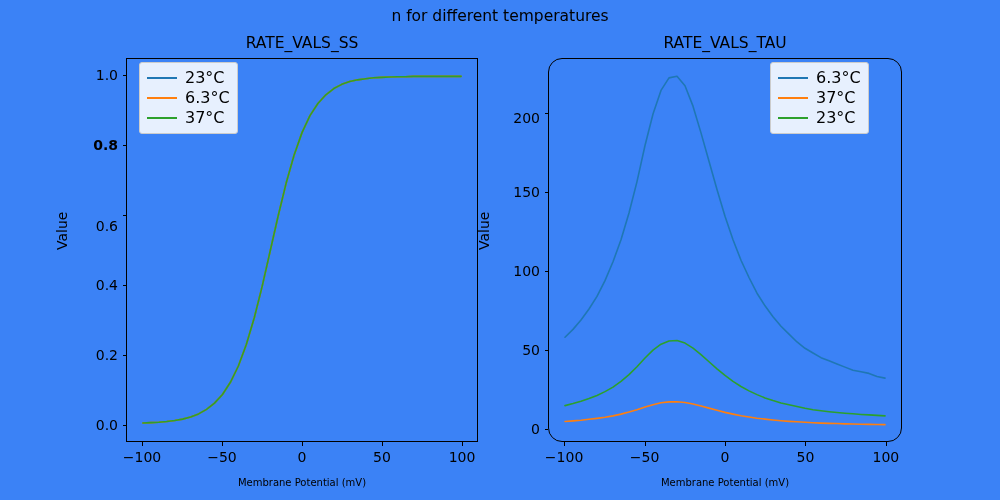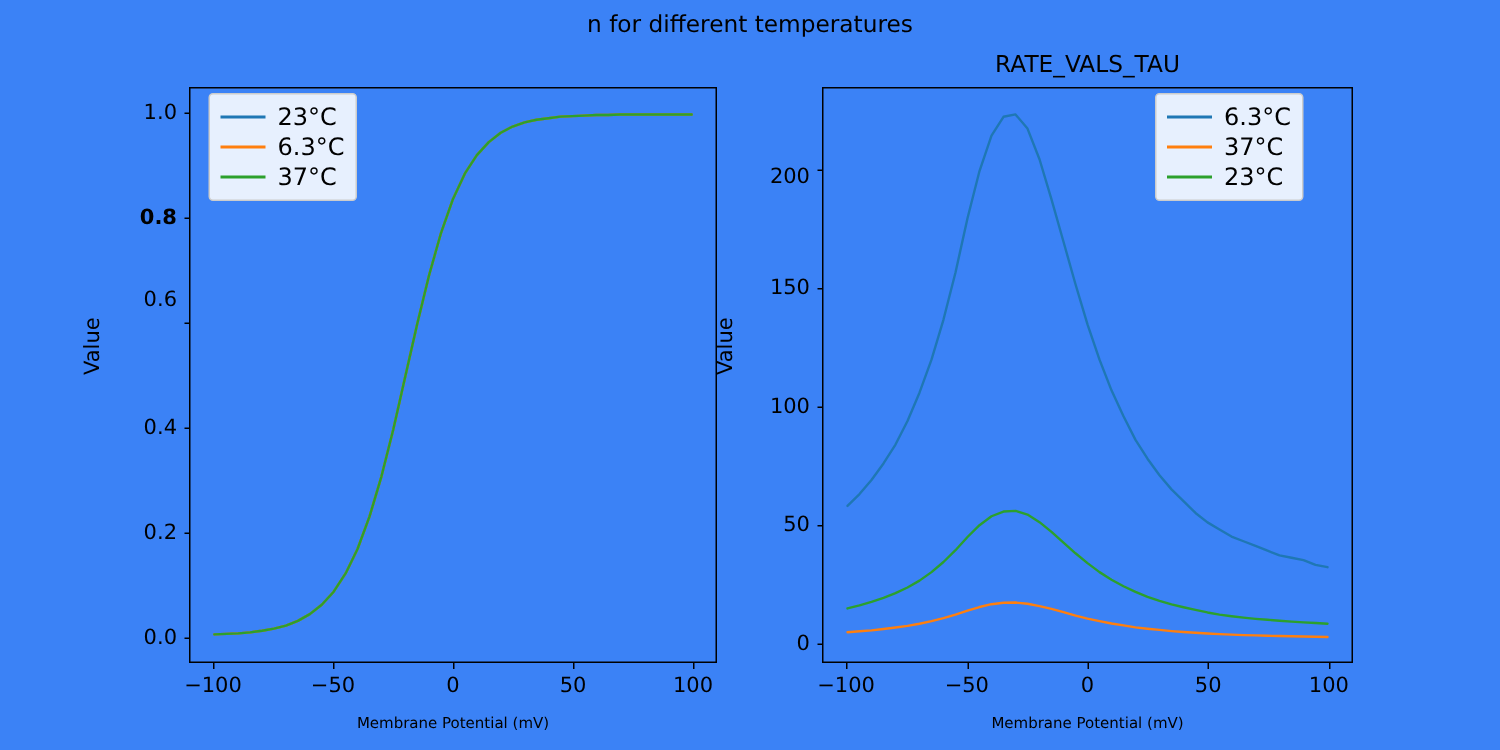--- a/index.html
+++ b/index.html
@@ -30,21 +30,21 @@
     color: #000000;
     line-height: 20px;
   }
   .axes {
     position: absolute;
     box-sizing: border-box;
     border: 1.1px solid #000000;
     background: transparent;
   }
   #axes-left  { left: 126px; top: 58px; width: 352px; height: 384px; }
-  #axes-right { left: 548px; top: 58px; width: 354px; height: 384px; }
+  #axes-right { left: 548px; top: 58px; width: 354px; height: 384px; border-radius: 14px; }
 
   .axes-title {
     position: absolute;
     top: -26px;
     left: 0;
     width: 100%;
     text-align: center;
     font-size: 15.5px;
     line-height: 20px;
   }
@@ -127,20 +127,21 @@
   }
 </style>
 </head>
 <body>
 
 <div id="figure">
 
   <div id="suptitle">n for different temperatures</div>
 
   <div class="axes" id="axes-left">
+    <div class="axes-title">RATE_VALS_SS</div>
     <svg class="plot-svg" id="svg-left" viewBox="0 0 352 384" preserveAspectRatio="none">
         <polyline points="16.00,365.85 24.00,365.50 32.00,365.15 40.00,364.45 48.00,363.40 56.00,362.01 64.00,359.91 72.00,356.77 80.00,352.23 88.00,345.95 96.00,337.22 104.00,325.00 112.00,308.60 120.00,286.95 128.00,260.07 136.00,228.31 144.00,193.05 152.00,157.79 160.00,124.97 168.00,96.70 176.00,74.01 184.00,56.90 192.00,44.68 200.00,35.96 208.00,29.67 216.00,25.48 224.00,22.69 232.00,20.95 240.00,19.90 248.00,18.85 256.00,18.50 264.00,18.15 272.00,17.80 280.00,17.80 288.00,17.45 296.00,17.45 304.00,17.45 312.00,17.45 320.00,17.45 328.00,17.45 336.00,17.45" fill="none" stroke="#1f77b4" stroke-width="1.6" stroke-linejoin="round" stroke-linecap="round"></polyline>
         <polyline points="16.00,365.85 24.00,365.50 32.00,365.15 40.00,364.45 48.00,363.40 56.00,362.01 64.00,359.91 72.00,356.77 80.00,352.23 88.00,345.95 96.00,337.22 104.00,325.00 112.00,308.60 120.00,286.95 128.00,260.07 136.00,228.31 144.00,193.05 152.00,157.79 160.00,124.97 168.00,96.70 176.00,74.01 184.00,56.90 192.00,44.68 200.00,35.96 208.00,29.67 216.00,25.48 224.00,22.69 232.00,20.95 240.00,19.90 248.00,18.85 256.00,18.50 264.00,18.15 272.00,17.80 280.00,17.80 288.00,17.45 296.00,17.45 304.00,17.45 312.00,17.45 320.00,17.45 328.00,17.45 336.00,17.45" fill="none" stroke="#ff7f0e" stroke-width="1.6" stroke-linejoin="round" stroke-linecap="round"></polyline>
         <polyline points="16.00,365.85 24.00,365.50 32.00,365.15 40.00,364.45 48.00,363.40 56.00,362.01 64.00,359.91 72.00,356.77 80.00,352.23 88.00,345.95 96.00,337.22 104.00,325.00 112.00,308.60 120.00,286.95 128.00,260.07 136.00,228.31 144.00,193.05 152.00,157.79 160.00,124.97 168.00,96.70 176.00,74.01 184.00,56.90 192.00,44.68 200.00,35.96 208.00,29.67 216.00,25.48 224.00,22.69 232.00,20.95 240.00,19.90 248.00,18.85 256.00,18.50 264.00,18.15 272.00,17.80 280.00,17.80 288.00,17.45 296.00,17.45 304.00,17.45 312.00,17.45 320.00,17.45 328.00,17.45 336.00,17.45" fill="none" stroke="#2ca02c" stroke-width="1.6" stroke-linejoin="round" stroke-linecap="round"></polyline>
       </svg>
   </div>
   <div id="ticks-left">
       <div class="tick-x" style="left: 142px; top: 442px;"></div>
       <div class="ticklabel-x" style="left: 142px; top: 449px;">−100</div>
       <div class="tick-x" style="left: 222px; top: 442px;"></div>
@@ -151,21 +152,21 @@
       <div class="ticklabel-x" style="left: 382px; top: 449px;">50</div>
       <div class="tick-x" style="left: 462px; top: 442px;"></div>
       <div class="ticklabel-x" style="left: 462px; top: 449px;">100</div>
       <div class="tick-y" style="top: 424.545px; left: 122.5px;"></div>
       <div class="ticklabel-y" style="top: 424.545px; left: 64px; width: 54px;">0.0</div>
       <div class="tick-y" style="top: 354.727px; left: 122.5px;"></div>
       <div class="ticklabel-y" style="top: 354.727px; left: 64px; width: 54px;">0.2</div>
       <div class="tick-y" style="top: 284.909px; left: 122.5px;"></div>
       <div class="ticklabel-y" style="top: 284.909px; left: 64px; width: 54px;">0.4</div>
       <div class="tick-y" style="top: 215.091px; left: 122.5px;"></div>
-      <div class="ticklabel-y" style="top: 200px; left: 64px; width: 54px;">0.6</div>
+      <div class="ticklabel-y" style="top: 226px; left: 64px; width: 54px;">0.6</div>
       <div class="tick-y" style="top: 145.273px; left: 122.5px;"></div>
       <div class="ticklabel-y" style="top: 145.273px; left: 64px; width: 54px; font-weight: bold;">0.8</div>
       <div class="tick-y" style="top: 75.4545px; left: 122.5px;"></div>
       <div class="ticklabel-y" style="top: 75.4545px; left: 64px; width: 54px;">1.0</div>
       <div class="axis-label-x" style="left: 126px; width: 352px; top: 474px;">Membrane Potential (mV)</div>
       <div class="axis-label-y" style="left: 54px; top: 250px;">Value</div>
     </div>
   <div id="legend-left" class="legend" style="left:139px; top:62px;">
       <div class="legend-row">
         <span class="legend-swatch" style="border-top-color: rgb(31, 119, 180);"></span>

